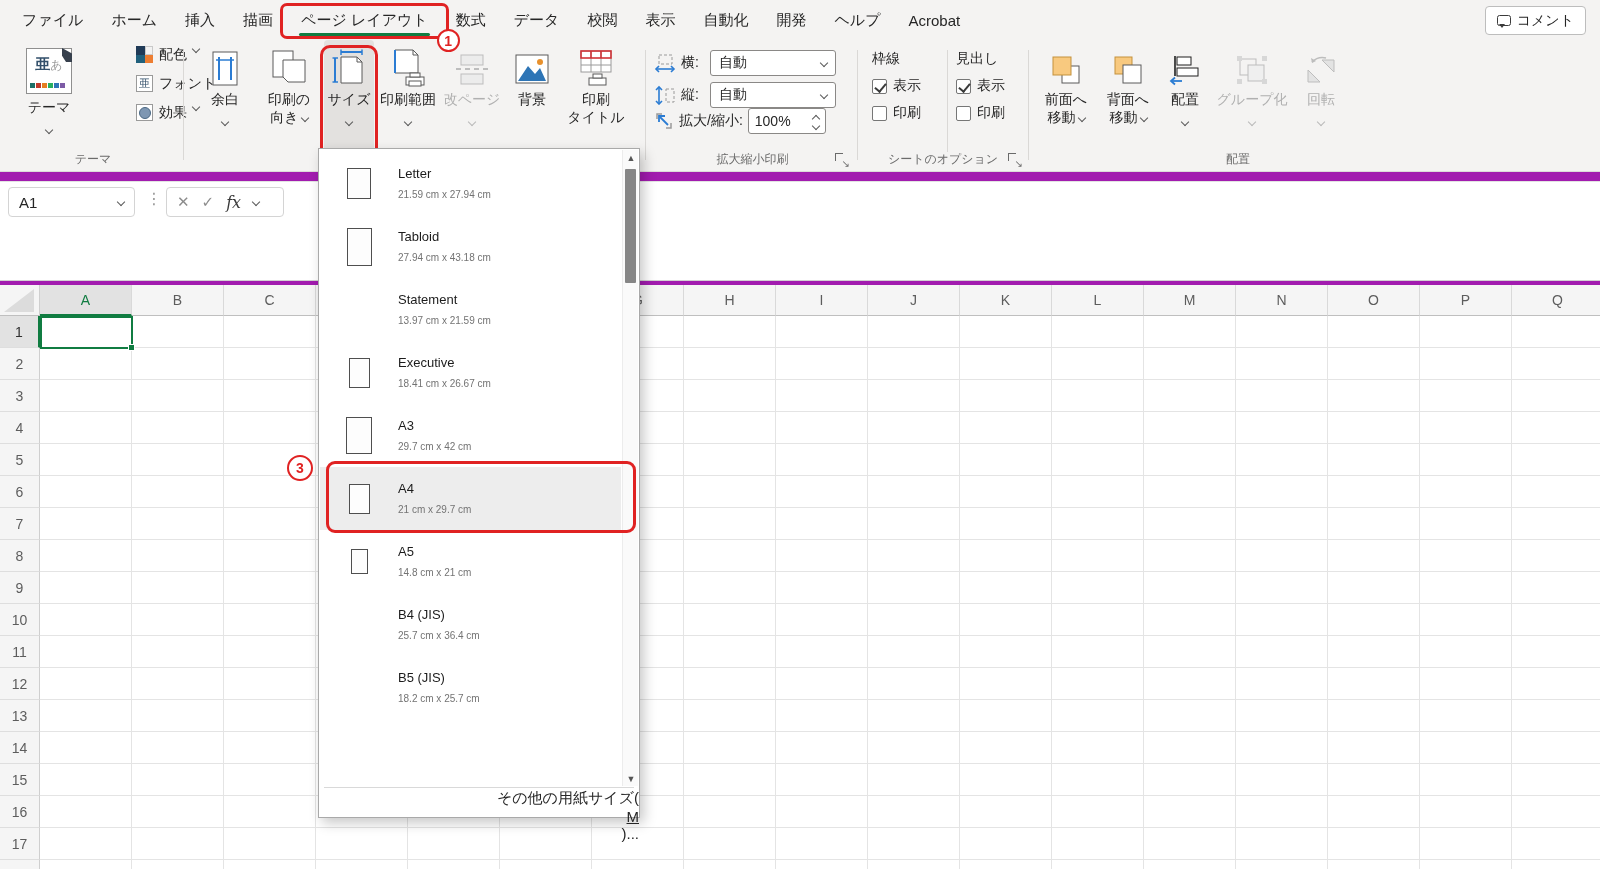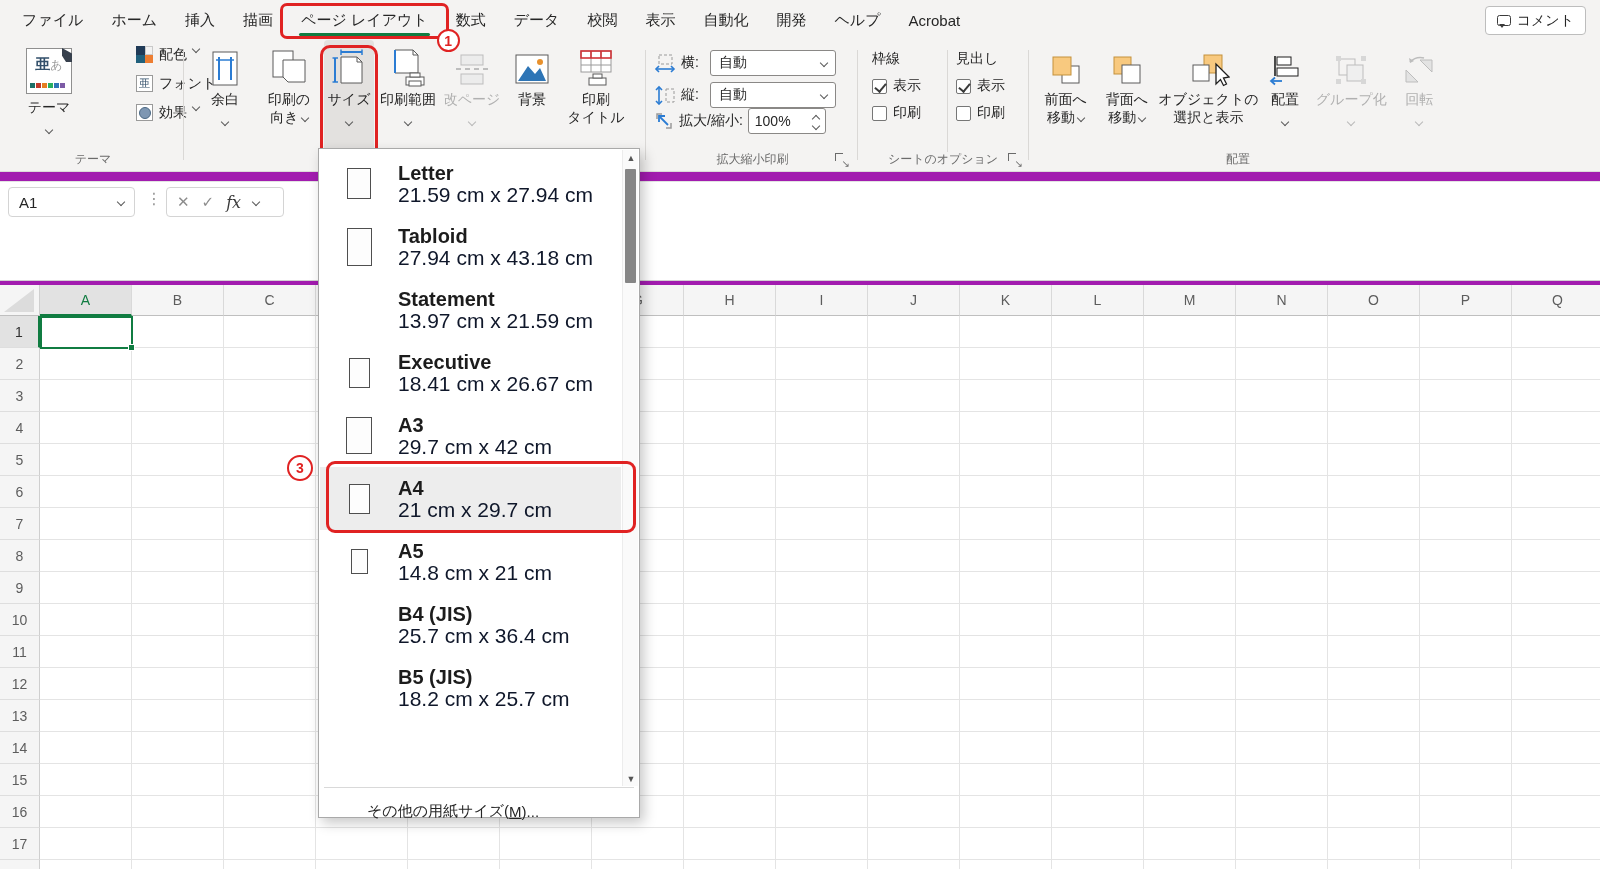--- a/index.html
+++ b/index.html
@@ -104,26 +104,26 @@
   .selcell{position:absolute;left:40px;top:31px;width:93px;height:33px;border:2px solid var(--green);pointer-events:none;}
   .selcell i{position:absolute;right:-4px;bottom:-4px;width:7px;height:7px;background:var(--green);border:1px solid #fff;}
   
   .menu{position:absolute;left:318px;top:148px;width:322px;height:670px;background:#fff;border:1px solid #a9a9a9;
     box-shadow:4px 5px 12px rgba(0,0,0,.22);z-index:50;}
   .mlist{position:absolute;left:1px;top:3px;right:18px;}
   .mi{height:63px;display:flex;align-items:center;position:relative;cursor:pointer;}
   .mi.hl{background:#ededed;}
   .mi-icon-col{width:78px;flex:none;display:flex;justify-content:center;}
   .paper{background:#fdfdfd;border:1.5px solid #4f4f4f;}
-  .mi-name{font-size:20px;font-weight:bold;color:#1c1c1c;line-height:21px;}
-  .mi-dims{font-size:21px;color:#0f172a;line-height:21px;}
+  .mi-name{font-size:13px;font-weight:normal;color:#1c1c1c;line-height:21px;}
+  .mi-dims{font-size:10px;color:#737373;line-height:21px;}
   .a4-box{left:6px;right:-15px;top:-6px;bottom:-3px;border-radius:9px;}
   .a4-circle{left:-33px;top:-12px;width:26px;height:26px;}
   .msep{position:absolute;left:5px;right:5px;top:638px;height:1px;background:#d9d9d9;}
-  .mmore{position:absolute;left:0;right:0;top:640px;height:44px;display:flex;align-items:center;padding-left:48px;font-size:15px;cursor:pointer;}
+  .mmore{position:absolute;left:0;right:0;top:640px;height:44px;display:flex;align-items:flex-end;padding-left:48px;font-size:15px;cursor:pointer;flex-direction:column;}
   .mscroll{position:absolute;top:1px;right:1px;width:16px;height:636px;background:#fafafa;border-left:1px solid #ececec;}
   .s-arrow{position:absolute;left:0;width:16px;height:15px;display:flex;align-items:center;justify-content:center;font-size:9px;color:#555;cursor:pointer;}
   .s-up{top:0;} .s-down{bottom:0;}
   .s-thumb{position:absolute;left:2px;top:19px;width:11px;height:114px;background:#868686;border-radius:1px;cursor:pointer;}
 </style>
 </head>
 <body style="--green: #107c41; --red: #e02222;">
 
 <div class="tabbar">
   <div class="tabs">
@@ -409,31 +409,20 @@
     </div>
     <div class="rib-btn" style="width:56px">
       <div class="rb-icon">
         <svg width="36" height="34">
             <rect x="5" y="3" width="17" height="17" fill="#f8c97f" stroke="#c3913c"></rect>
             <rect x="13" y="11" width="18" height="18" fill="#fff" stroke="#5a5a5a"></rect>
           </svg>
       </div>
       <div class="rb-lbl">背面へ</div>
       <div class="rb-lbl"><span>移動</span><span class="chev sm inline-chev"></span></div>
-    </div>
-    <div class="rib-btn" style="width:96px">
-      <div class="rb-icon">
-        <svg width="44" height="36">
-            <rect x="18" y="3" width="18" height="18" fill="#f8c97f" stroke="#c3913c"></rect>
-            <rect x="7" y="13" width="16" height="16" fill="#fff" stroke="#5a5a5a"></rect>
-            <path d="M30 12 L30 32 L34.5 27.5 L37.5 33.5 L40.5 32 L37.5 26 L43 25 Z" fill="#fff" stroke="#1f1f1f" stroke-width="1.3"></path>
-          </svg>
-      </div>
-      <div class="rb-lbl">オブジェクトの</div>
-      <div class="rb-lbl">選択と表示</div>
     </div>
     <div class="rib-btn" style="width:46px">
       <div class="rb-icon">
         <svg width="34" height="34">
             <line x1="7" y1="2" x2="7" y2="22" stroke="#1f1f1f" stroke-width="1.6"></line>
             <rect x="9" y="3" width="14" height="8" fill="#fff" stroke="#1f1f1f"></rect>
             <rect x="9" y="14" width="21" height="8" fill="#fff" stroke="#1f1f1f"></rect>
             <line x1="3" y1="27" x2="14" y2="27" stroke="#2b7cd3" stroke-width="1.8"></line>
             <path d="M7 23.5 L3 27 L7 30.5" fill="none" stroke="#2b7cd3" stroke-width="1.8"></path>
           </svg>

